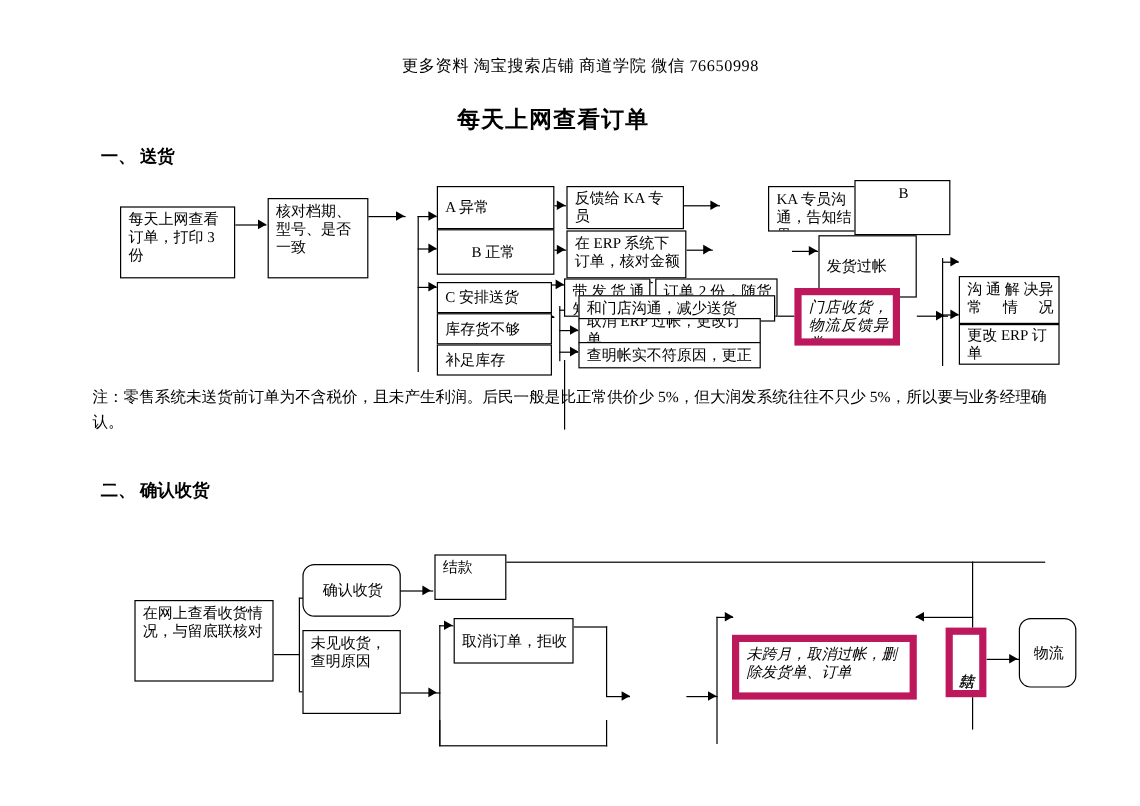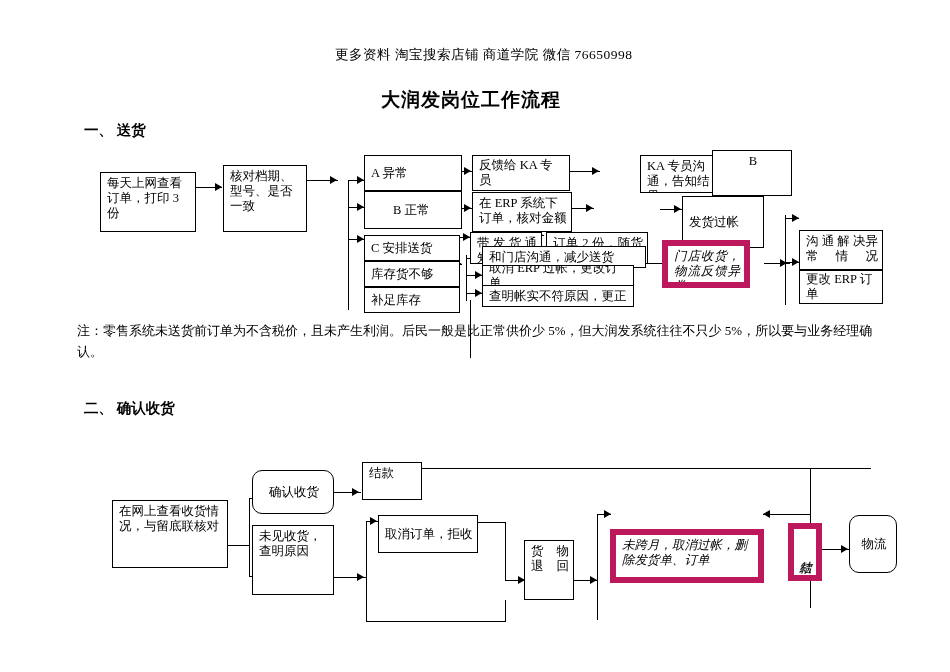--- a/index.html
+++ b/index.html
@@ -116,21 +116,21 @@
     border-right: 7px solid #000;
   }
 </style>
 </head>
 <body>
 
 <div id="page">
 
   <div class="hdr-line" style="left:335px; top:46px;">更多资料 淘宝搜索店铺 商道学院  微信 76650998</div>
 
-  <div class="doc-title" style="left:381px; top:87px;">大润发岗位工作流程</div>
+  <div class="doc-title" style="left:381px; top:87px;">每天上网查看订单</div>
 
   <div class="sec-head" style="left:84px; top:121px;">一、  送货</div>
 
   <div class="ln lnh" style="left:196px; top:187px; width:26px;"></div>
   <div class="arw" style="left:215px; top:183px;"></div>
 
   <div class="ln lnh" style="left:306px; top:180px; width:32px;"></div>
   <div class="arw" style="left:330px; top:176px;"></div>
   <div class="ln lnv" style="left:348px; top:180px; height:130px;"></div>
 
@@ -274,21 +274,20 @@
   <div class="bx" style="left:112px; top:500px; width:116px; height:68px;">在网上查看收货情况，与留底联核对</div>
 
   <div class="bx midc" style="left:252px; top:470px; width:82px; height:44px;">确认收货</div>
 
   <div class="bx" style="left:362px; top:462px; width:60px; height:38px;">结款</div>
 
   <div class="bx" style="left:252px; top:525px; width:82px; height:70px;">未见收货，查明原因</div>
 
   <div class="bx mid" style="left:378px; top:515px; width:100px; height:38px;">取消订单，拒收</div>
 
-  <div class="bx justify" style="left:524px; top:540px; width:50px; height:60px;">货 物退回</div>
 
   <div class="bx sh" style="left:610px; top:487px; width:154px; height:54px;margin-top:42px;">未跨月，取消过帐，删除发货单、订单</div>
 
   <div class="bx vert sh" style="left:788px; top:523px; width:34px; height:58px;">结款</div>
 
   <div class="bx midc" style="left:849px; top:515px; width:48px; height:58px;">物流</div>
 
 </div>
 
 </body></html>

